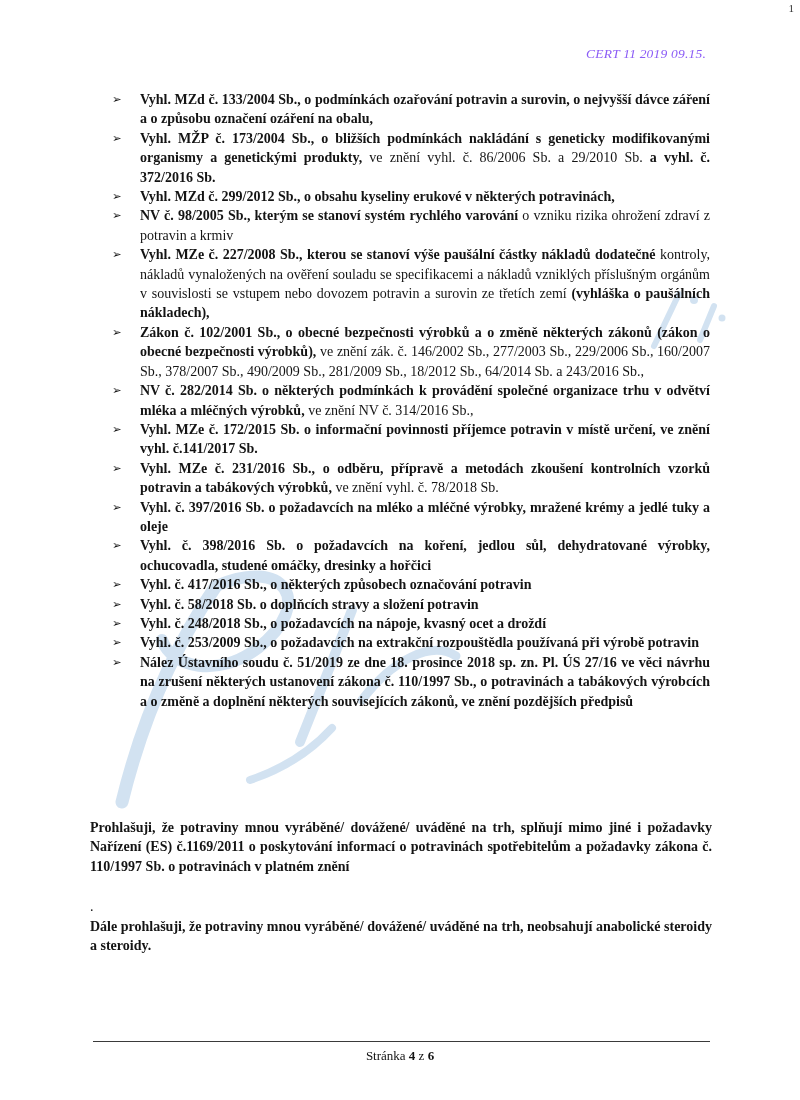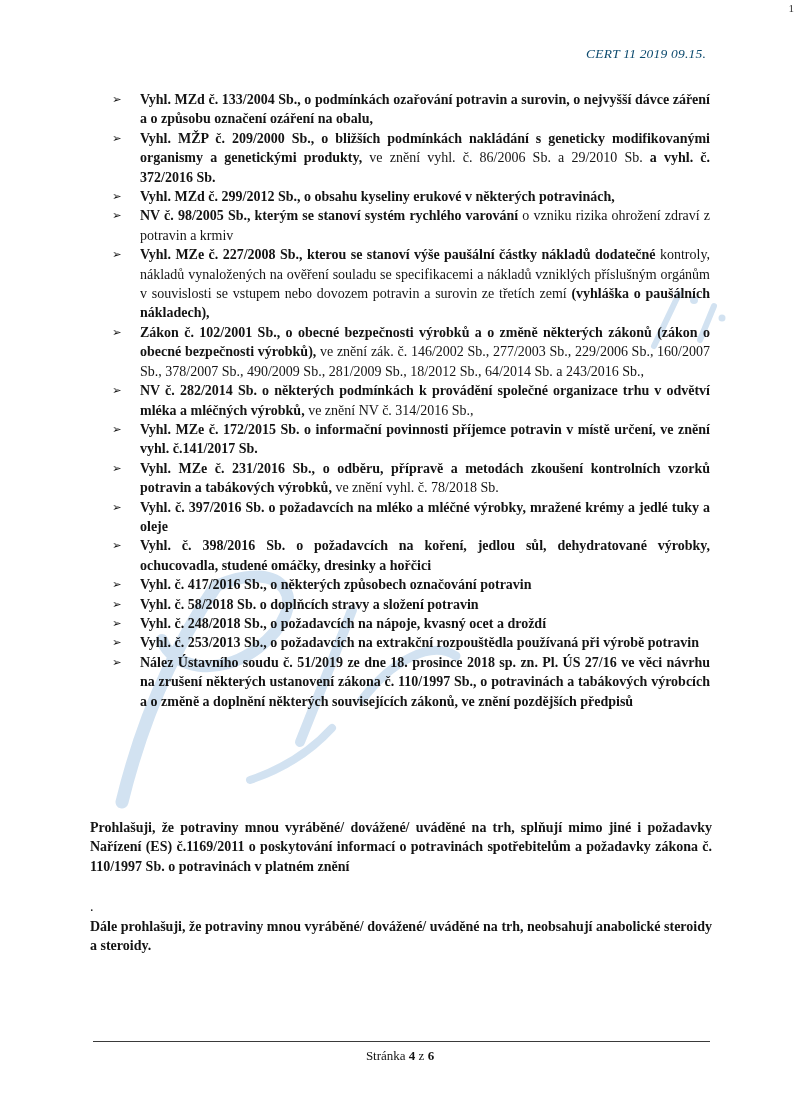--- a/index.html
+++ b/index.html
@@ -15,21 +15,21 @@
   .watermark{
     position:absolute;inset:0;z-index:0;pointer-events:none;
   }
   .content{position:relative;z-index:1;}
   .corner-mark{
     position:absolute;top:2px;right:6px;
     font-size:11px;color:#333;
   }
   .doc-header{
     position:absolute;top:46px;right:94px;
-    font-style:italic;font-size:13.5px;letter-spacing:.2px;color:#0c4a6e;
+    font-style:italic;font-size:13.5px;letter-spacing:.2px;color:#8b5cf6;
   }
   .law-list{
     position:absolute;top:90px;left:112px;width:598px;
   }
   .law-item{display:flex;}
   .bullet{
     flex:0 0 28px;width:28px;
     font-family:"DejaVu Sans", sans-serif;
     font-size:11.5px;line-height:19.4px;
     color:#111;
@@ -80,21 +80,21 @@
 
     <div class="doc-header">CERT 11 2019 09.15.</div>
 
     <div class="law-list">
         <div class="law-item">
           <span class="bullet">➢</span>
           <span class="law-text"><span class="b">Vyhl. MZd č. 133/2004 Sb., o podmínkách ozařování potravin a surovin, o nejvyšší dávce záření a o způsobu označení ozáření na obalu,</span></span>
         </div>
         <div class="law-item">
           <span class="bullet">➢</span>
-          <span class="law-text"><span class="b">Vyhl. MŽP č. 209/2000 Sb., o bližších podmínkách nakládání s geneticky modifikovanými organismy a genetickými produkty,</span><span class="r"> ve znění vyhl. č. 86/2006 Sb. a 29/2010 Sb. </span><span class="b">a vyhl. č. 372/2016 Sb.</span></span>
+          <span class="law-text"><span class="b">Vyhl. MŽP č. 173/2004 Sb., o bližších podmínkách nakládání s geneticky modifikovanými organismy a genetickými produkty,</span><span class="r"> ve znění vyhl. č. 86/2006 Sb. a 29/2010 Sb. </span><span class="b">a vyhl. č. 372/2016 Sb.</span></span>
         </div>
         <div class="law-item">
           <span class="bullet">➢</span>
           <span class="law-text"><span class="b">Vyhl. MZd č. 299/2012 Sb., o obsahu kyseliny erukové v některých potravinách,</span></span>
         </div>
         <div class="law-item">
           <span class="bullet">➢</span>
           <span class="law-text"><span class="b">NV č. 98/2005 Sb., kterým se stanoví systém rychlého varování</span><span class="r"> o vzniku rizika ohrožení zdraví z potravin a krmiv</span></span>
         </div>
         <div class="law-item">
@@ -132,21 +132,21 @@
         <div class="law-item">
           <span class="bullet">➢</span>
           <span class="law-text"><span class="b">Vyhl. č. 58/2018 Sb. o doplňcích stravy a složení potravin</span></span>
         </div>
         <div class="law-item">
           <span class="bullet">➢</span>
           <span class="law-text"><span class="b">Vyhl. č. 248/2018 Sb., o požadavcích na nápoje, kvasný ocet a droždí</span></span>
         </div>
         <div class="law-item">
           <span class="bullet">➢</span>
-          <span class="law-text"><span class="b">Vyhl. č. 253/2013 Sb., o požadavcích na extrakční rozpouštědla používaná při výrobě potravin</span></span>
+          <span class="law-text"><span class="b">Vyhl. č. 253/2009 Sb., o požadavcích na extrakční rozpouštědla používaná při výrobě potravin</span></span>
         </div>
         <div class="law-item">
           <span class="bullet">➢</span>
           <span class="law-text"><span class="b">Nález Ústavního soudu č. 51/2019 ze dne 18. prosince 2018 sp. zn. Pl. ÚS 27/16 ve věci návrhu na zrušení některých ustanovení zákona č. 110/1997 Sb., o potravinách a tabákových výrobcích a o změně a doplnění některých souvisejících zákonů, ve znění pozdějších předpisů</span></span>
         </div>
       </div>
 
     <div class="statements">
         <p class="statement b">Prohlašuji, že potraviny mnou vyráběné/ dovážené/ uváděné na trh, splňují mimo jiné i požadavky Nařízení (ES) č.1169/2011 o poskytování informací o potravinách spotřebitelům a požadavky zákona č. 110/1997 Sb. o potravinách v platném znění</p>
         <p class="statement">.</p>

